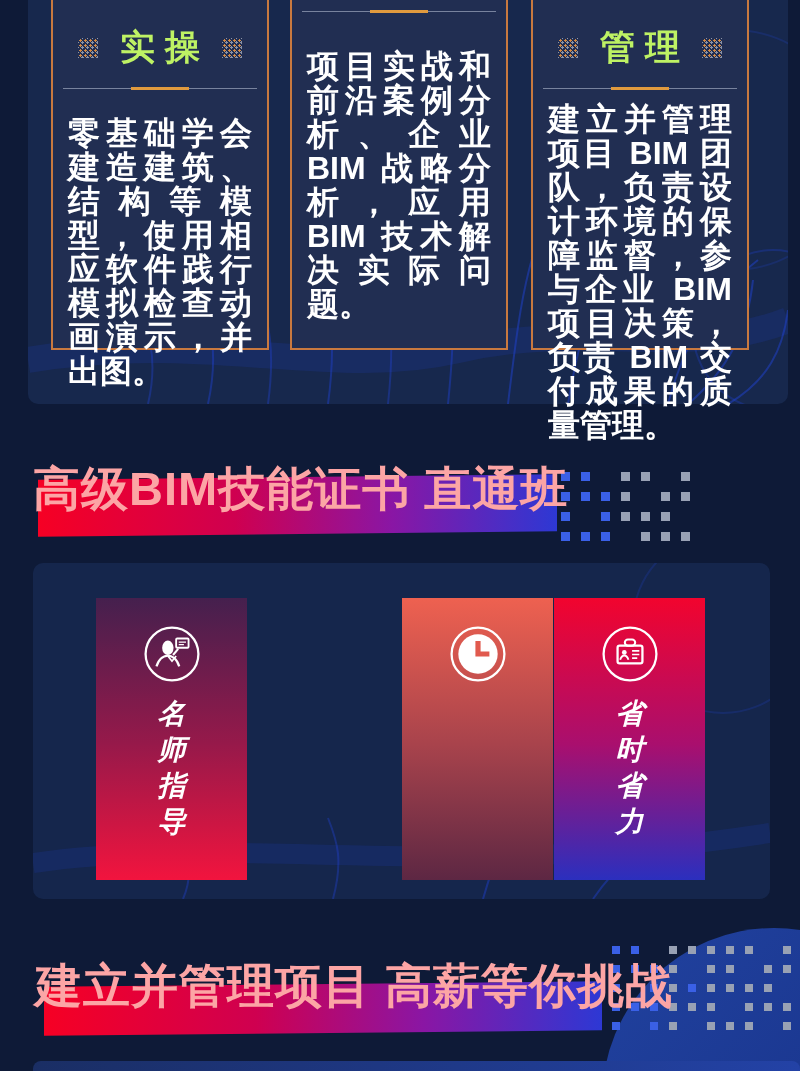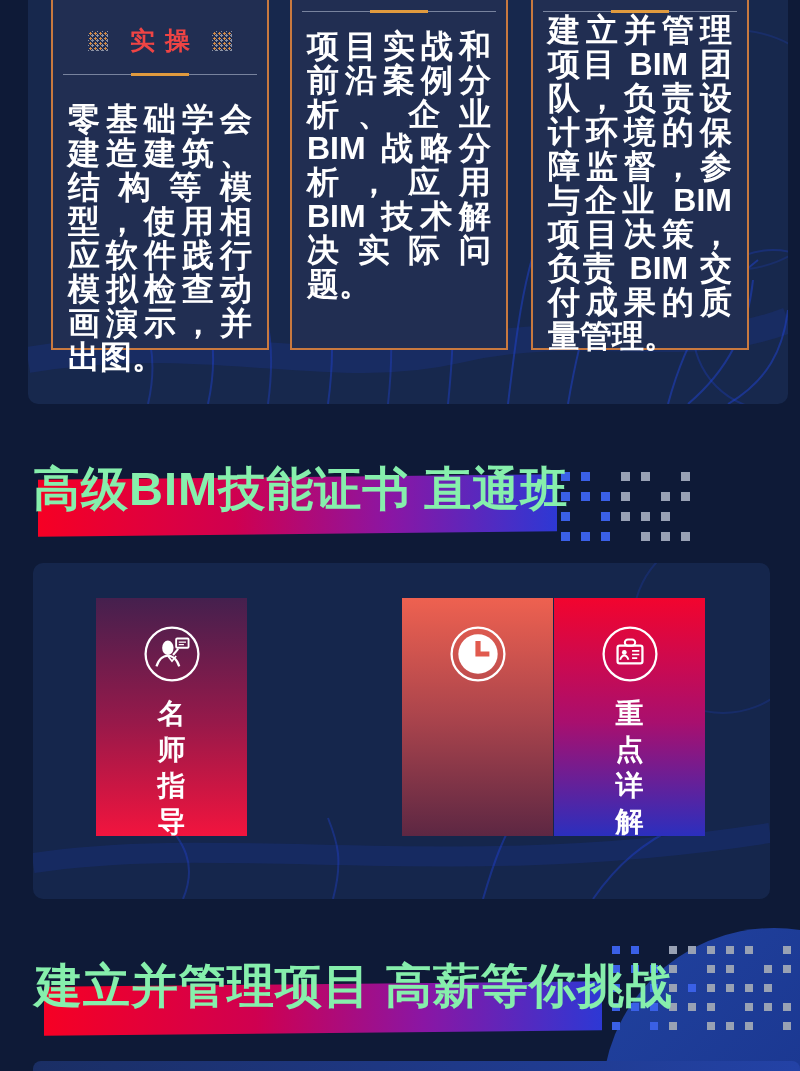--- a/index.html
+++ b/index.html
@@ -14,47 +14,47 @@
 
   
   .tcard{position:absolute;top:-8px;width:218px;height:358px;background:#212e52;
          border:2px solid #c9793f;box-sizing:border-box;}
   .tcard.c1{left:51px;}  .tcard.c2{left:290px;}  .tcard.c3{left:531px;}
   .hdr{margin-top:30px;display:flex;align-items:center;justify-content:center;gap:12px;}
   .hdr-dots{width:20px;height:20px;flex:0 0 auto;
      background-image:radial-gradient(#d28a46 1.1px,transparent 1.2px),
                       radial-gradient(#8d94a6 1px,transparent 1.1px);
      background-size:5px 5px,5px 5px;background-position:0 0,2px 2px;}
-  .hdr-ttl{color:#ef4444;font-size:25px;font-weight:bold;letter-spacing:10px;padding-left:10px;white-space:nowrap;}
+  .hdr-ttl{color:#bef264;font-size:35px;font-weight:bold;letter-spacing:10px;padding-left:10px;white-space:nowrap;}
   .divider{position:relative;height:3px;margin:16px 10px 0;}
   .divider .line{position:absolute;top:1px;left:0;right:0;height:1px;background:#78839e;}
   .divider .seg{position:absolute;top:0;left:50%;transform:translateX(-50%);width:58px;height:3px;background:#e09a3e;}
   .tbody{margin:26px 15px 0;color:#fff;font-size:32px;line-height:34px;font-weight:bold;text-align:justify;}
-  .tcard.c2 .tbody{margin-top:16px;}
-  .tcard.c3 .tbody{margin-top:0;}
+  .tcard.c2 .tbody{margin-top:36px;}
+  .tcard.c3 .tbody{margin-top:12px;}
 
   
   .bar{background:linear-gradient(90deg,#f60024 0%,#cf0050 38%,#8a16a4 68%,#2d38d4 100%);}
   .bar1{left:38px;top:477px;width:519px;height:57px;transform:skewY(-0.6deg);}
   .bar2{left:44px;top:984px;width:558px;height:49px;transform:skewY(-0.55deg);}
-  .stitle{color:#86efac;font-size:47px;font-weight:800;white-space:nowrap;letter-spacing:1px;}
+  .stitle{color:#fca5a5;font-size:47px;font-weight:800;white-space:nowrap;letter-spacing:1px;}
   .stitle1{left:33px;top:458px;}
   .stitle2{left:35px;top:955px;}
 
   
   .pxgrid{display:grid;}
   .grid1{left:561px;top:472px;}
   .grid2{left:612px;top:946px;}
   .px{display:block;}
   .px-b{background:#3a60e6;}
   .px-g{background:#98a1b4;}
   .px-e{background:transparent;}
 
   
-  .fcard{position:absolute;top:598px;width:151px;height:238px;}
+  .fcard{position:absolute;top:598px;width:151px;height:282px;font-style:italic;}
   .f1{left:96px;} .f2{left:249px;} .f3{left:402px;} .f4{left:554px;}
   .icwrap{margin:27px auto 0;width:58px;height:58px;}
   .vtext{color:#fff;font-weight:bold;font-size:28px;line-height:36px;width:1em;
          margin:13px auto 0;text-align:center;word-break:break-all;}
 
   
   .bigcircle{left:602px;top:928px;width:344px;height:344px;border-radius:50%;
              background:linear-gradient(135deg,#21429f 0%,#1a368f 60%,#172f85 100%);}
   .bstrip{left:33px;top:1061px;width:767px;height:10px;border-radius:8px 8px 0 0;
           background:linear-gradient(90deg,#1a2e64,#2342a6);}
@@ -100,20 +100,25 @@
 
   <div class="tcard c2">
     <div class="divider">
         <span class="line"></span>
         <span class="seg"></span>
       </div>
     <div class="tbody">项目实战和前沿案例分析、企业 BIM 战略分析，应用 BIM 技术解决实际问题。</div>
   </div>
 
   <div class="tcard c3">
+    <div class="hdr">
+      <span class="hdr-dots"></span>
+      <span class="hdr-ttl">管理</span>
+      <span class="hdr-dots"></span>
+    </div>
     <div class="divider">
         <span class="line"></span>
         <span class="seg"></span>
       </div>
     <div class="tbody">建立并管理项目 BIM 团队，负责设计环境的保障监督，参与企业 BIM 项目决策，负责 BIM 交付成果的质量管理。</div>
   </div>
 
   <div class="abs bar bar1"></div>
   <div class="abs pxgrid grid1" style="grid-template-columns: repeat(7, 9px); grid-auto-rows: 9px; gap: 11px;">
       <span class="px px-b"></span>
@@ -190,21 +195,21 @@
     <div class="icwrap">
       <svg width="58" height="58" viewBox="0 0 56 56" fill="none" stroke="#ffffff" stroke-width="2">
         <circle cx="28" cy="28" r="25.5" stroke-width="2.2"></circle>
         <rect x="16" y="20" width="24" height="17" rx="2" stroke-width="2.2"></rect>
         <rect x="23" y="14" width="10" height="6" rx="3" stroke-width="2"></rect>
         <circle cx="22.5" cy="26.5" r="2.3" fill="#ffffff" stroke="none"></circle>
         <path d="M18.5 33.5 c1-3 3-4 4-4 s3 1 4 4" stroke-width="1.8"></path>
         <path d="M30 25 h7 M30 28.5 h7 M30 32 h5" stroke-width="1.6"></path>
       </svg>
     </div>
-    <div class="vtext">重点详解</div>
+    <div class="vtext">省时省力</div>
   </div>
 
   <div class="abs bigcircle"></div>
   <div class="abs bstrip"></div>
   <div class="abs pxgrid grid2" style="grid-template-columns: repeat(10, 8px); grid-auto-rows: 8px; gap: 11px;">
       <span class="px px-b"></span>
       <span class="px px-b"></span>
       <span class="px px-e"></span>
       <span class="px px-g"></span>
       <span class="px px-g"></span>

